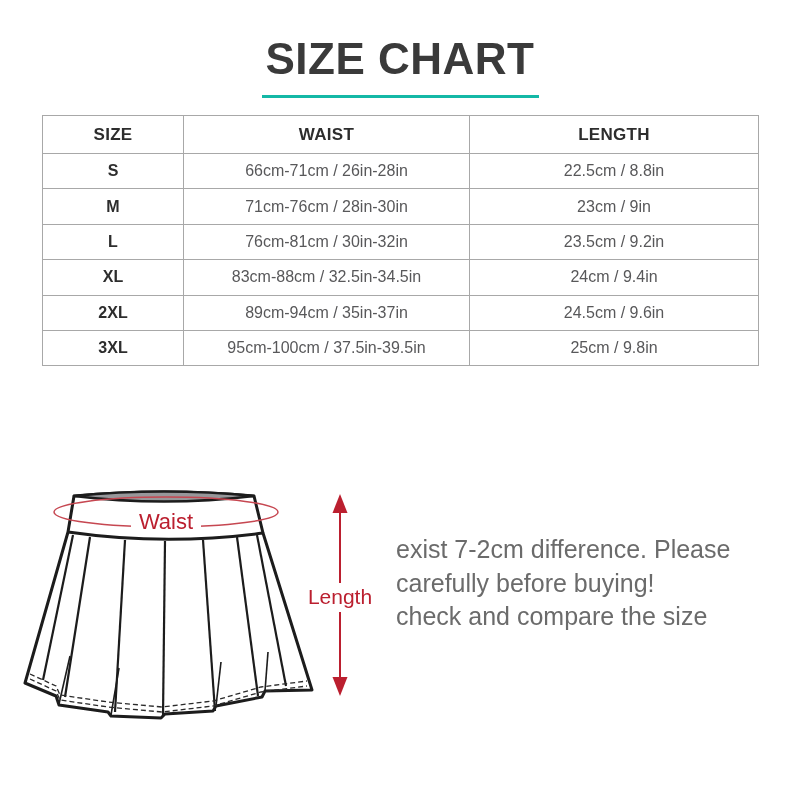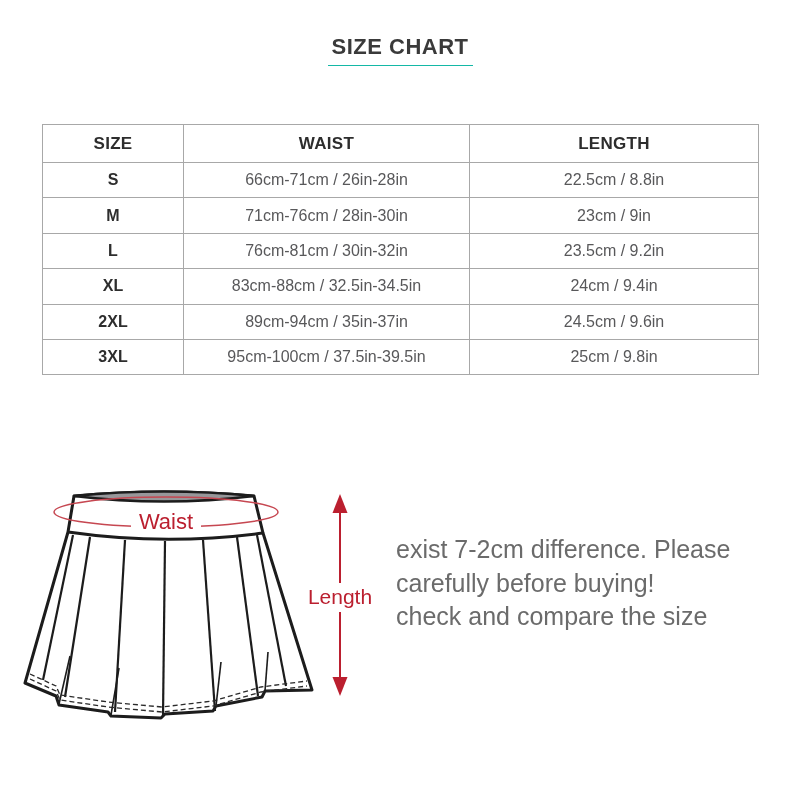--- a/index.html
+++ b/index.html
@@ -4,28 +4,28 @@
 <style>
   * { margin: 0; padding: 0; box-sizing: border-box; }
   html, body { width: 800px; height: 800px; background: #ffffff; overflow: hidden; }
   body { position: relative; font-family: "Liberation Sans", sans-serif; }
 
   .title-wrap {
     position: absolute; top: 34px; left: 0; width: 800px; text-align: center;
   }
   .title {
     display: inline-block;
-    font-size: 22px; font-weight: bold; color: #3a3a3a;
+    font-size: 44px; font-weight: bold; color: #3a3a3a;
     letter-spacing: 0.5px;
-    border-bottom: 1px solid #14b8a6;
-    padding: 0 4px 5px 4px;
+    border-bottom: 3px solid #14b8a6;
+    padding: 0 4px 11px 4px;
   }
 
   table.size-table {
-    position: absolute; left: 42px; top: 124px; width: 716px;
+    position: absolute; left: 42px; top: 115px; width: 716px;
     border-collapse: collapse; table-layout: fixed;
   }
   .size-table th, .size-table td {
     border: 1px solid #a8a8a8;
     text-align: center; vertical-align: middle;
     background: #ffffff;
   }
   .size-table th {
     height: 38px; font-size: 17px; font-weight: bold; color: #2d2d2d;
     letter-spacing: 0.3px;

